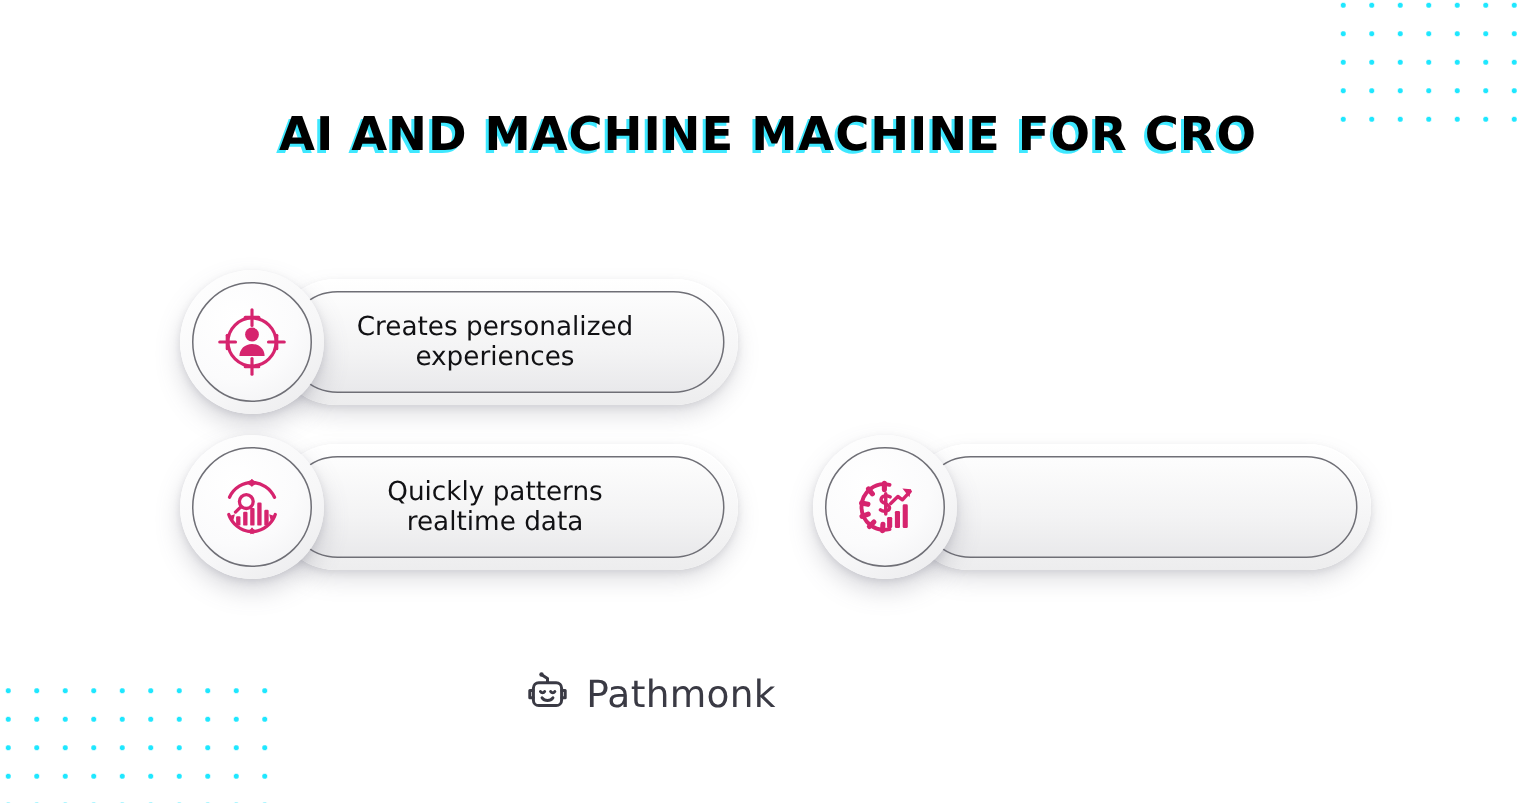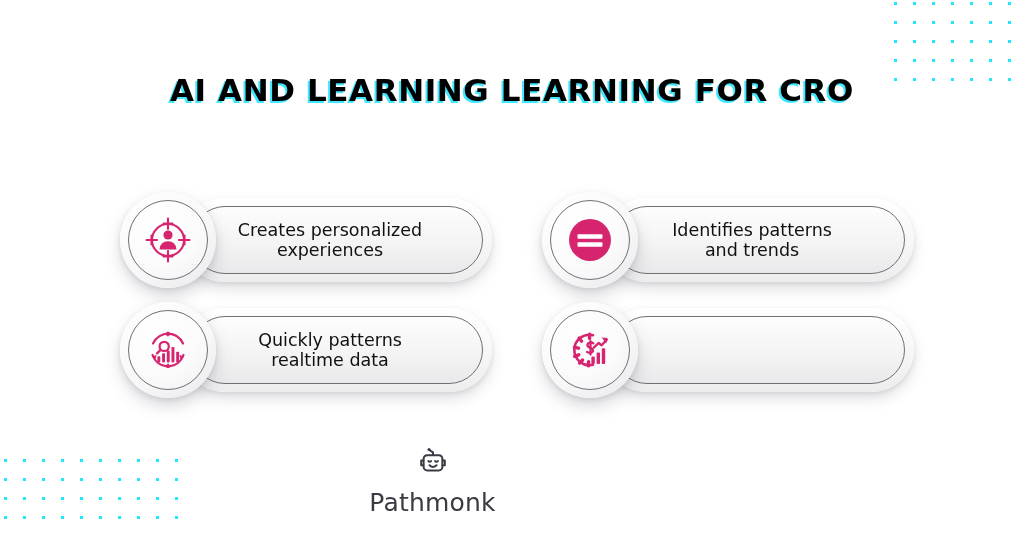--- a/index.html
+++ b/index.html
@@ -48,21 +48,21 @@
     font-size: 31px;
     letter-spacing: 0.6px;
     color: #000000;
     text-shadow: -2px 2px 0 #3fe8ff;
     white-space: nowrap;
   }
 
   
   #cards {
     position: absolute;
-    top: 192px;
+    top: 180px;
     left: 0;
     width: 812px;
     height: 215px;
     padding-left: 20px;
   }
   .card {
     position: absolute;
     width: 372px;
     height: 96px;
   }
@@ -148,36 +148,35 @@
   
   #footer-logo {
     position: absolute;
     left: 0;
     top: 445px;
     width: 865px;
     display: flex;
     align-items: center;
     justify-content: center;
     gap: 9px;
-    flex-direction: column;
   }
   #footer-logo .logo-text {
     font-family: "DejaVu Sans", sans-serif;
     font-size: 25px;
     color: #3a3a44;
     letter-spacing: 0.2px;
   }
 </style>
 </head>
 <body>
 
 <div class="dots" id="dots-top-right"></div>
 <div class="dots" id="dots-bottom-left"></div>
 
-<div id="page-title">AI AND LEARNING LEARNING FOR CRO</div>
+<div id="page-title">AI AND MACHINE MACHINE FOR CRO</div>
 
 <div id="cards">
 
   <div class="card col-left row-top">
     <div class="pill-outer">
       <div class="pill-inner"></div>
     </div>
     <div class="card-label">Creates personalized
 experiences</div>
     <div class="icon-badge">
@@ -196,36 +195,20 @@
           </g>
           <g fill="#D6246E">
             <circle cx="26" cy="21" r="4.6"></circle>
             <path d="M17.6 35.4c0-4.8 3.8-8.1 8.4-8.1s8.4 3.3 8.4 8.1z"></path>
           </g>
         </svg>
       </div>
     </div>
   </div>
 
-  <div class="card col-right row-top">
-    <div class="pill-outer">
-      <div class="pill-inner"></div>
-    </div>
-    <div class="card-label">Identifies patterns
-and trends</div>
-    <div class="icon-badge">
-      <div class="icon-ring">
-        <svg width="52" height="52" viewBox="0 0 52 52">
-          <circle cx="26" cy="26" r="21" fill="#D6246E"></circle>
-          <rect x="13.5" y="20.2" width="25" height="4.6" rx="1" fill="#ffffff"></rect>
-          <rect x="13.5" y="28.2" width="25" height="4.6" rx="1" fill="#ffffff"></rect>
-        </svg>
-      </div>
-    </div>
-  </div>
 
   <div class="card col-left row-bottom">
     <div class="pill-outer">
       <div class="pill-inner"></div>
     </div>
     <div class="card-label">Quickly patterns
 realtime data</div>
     <div class="icon-badge">
       <div class="icon-ring">
         <svg width="54" height="54" viewBox="0 0 54 54">

